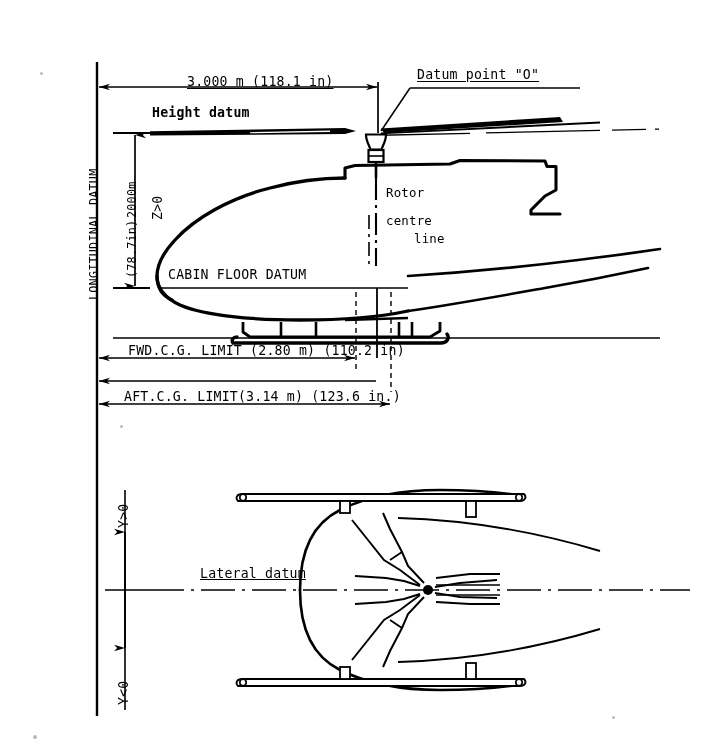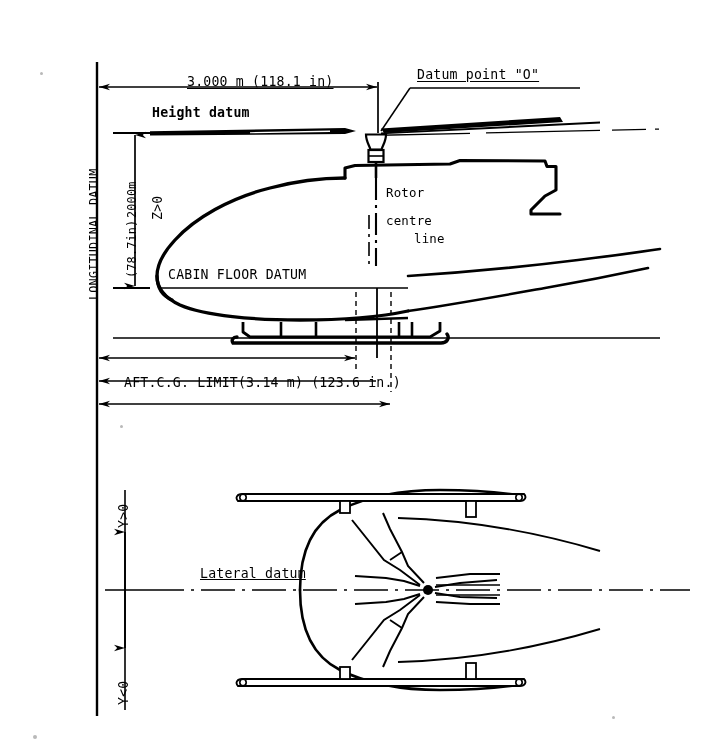--- a/index.html
+++ b/index.html
@@ -230,23 +230,26 @@
   <div class="lbl t115 rot90" style="left:126px;top:278px;">(78.7in)</div>
 
   <div class="lbl t13 rot90" style="left:151px;top:220px;">Z&gt;0</div>
 
   <div class="lbl t12" style="left:386px;top:186px;">Rotor</div>
   <div class="lbl t12" style="left:386px;top:214px;">centre</div>
   <div class="lbl t12" style="left:386px;top:232px;margin-left:28px;">line</div>
 
   <div class="lbl t13" style="left:168px;top:268px;">CABIN FLOOR DATUM</div>
 
-
-
-  <div class="lbl t13" style="left:124px;top:376px;">
+  <div class="lbl t13" style="left:128px;top:344px;">
+    <span class="u">FWD.C.G. LIMIT</span><span>&nbsp;</span><span class="u">(2.80 m)</span><span>&nbsp;</span><span>(110.2 in)</span>
+  </div>
+
+
+  <div class="lbl t13" style="left:124px;top:390px;">
     <span class="u">AFT.C.G. LIMIT</span><span class="u">(3.14 m)</span><span>&nbsp;</span><span>(123.6 in.)</span>
   </div>
 
   <div class="lbl t13 rot90" style="left:117px;top:528px;">Y&gt;0</div>
 
   <div class="lbl t13 rot90" style="left:117px;top:705px;">Y&lt;0</div>
 
   <div class="lbl t13" style="left:200px;top:567px;text-decoration:underline;">Lateral datum</div>
 
   <div class="speck" style="left:40px;top:72px;width:3px;height:3px;"></div>

